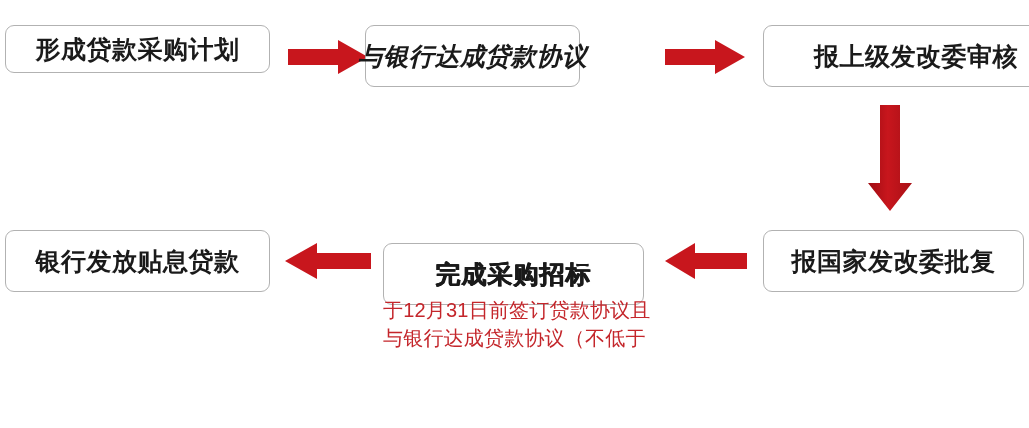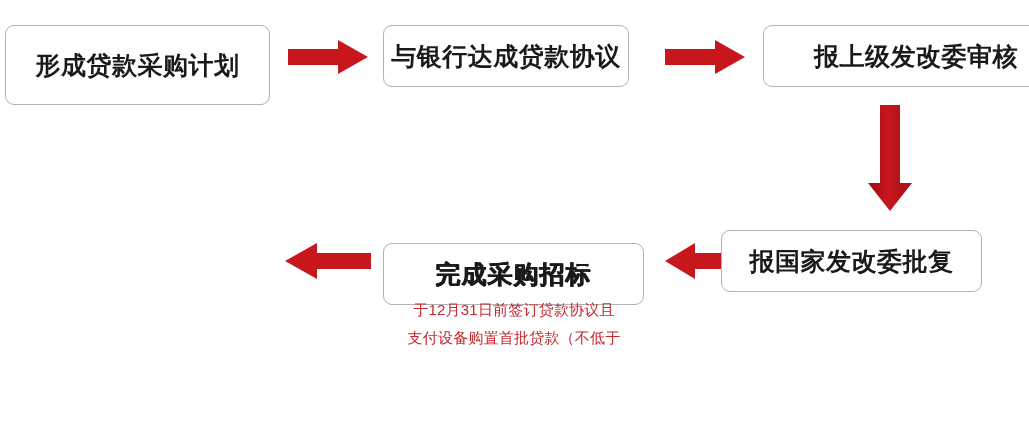--- a/index.html
+++ b/index.html
@@ -37,24 +37,24 @@
     line-height: 1;
     font-weight: 700;
   }
   .node.heavy .node-label {
     font-weight: 700;
     letter-spacing: 1px;
     text-shadow: 0.4px 0 0 currentColor, -0.4px 0 0 currentColor;
   }
 
   
-  #node-plan        { left: 5px;   top: 25px;  width: 265px; height: 80px; }
-  #node-agreement   { left: 383px; top: 25px;  width: 246px; height: 62px; }
+  #node-plan        { left: 5px;   top: 25px;  width: 265px; height: 48px; }
+  #node-agreement   { left: 365px; top: 25px;  width: 215px; height: 62px; font-style: italic; }
   #node-review      { left: 763px; top: 25px;  width: 306px; height: 62px; }
-  #node-reply       { left: 721px; top: 230px; width: 261px; height: 62px; text-align: right; }
+  #node-reply       { left: 763px; top: 230px; width: 261px; height: 62px; text-align: right; }
   #node-bidding     { left: 383px; top: 243px; width: 261px; height: 62px; }
   #node-disburse    { left: 5px;   top: 230px; width: 265px; height: 62px; }
 
   
   .arrow {
     position: absolute;
     display: block;
   }
   #arrow-plan-agreement   { left: 288px; top: 40px;  width: 80px;  height: 34px; }
   #arrow-agreement-review { left: 665px; top: 40px;  width: 80px;  height: 34px; }
@@ -63,21 +63,21 @@
   #arrow-bidding-disburse { left: 285px; top: 243px; width: 86px;  height: 36px; }
 
   
   #annotation {
     position: absolute;
     left: 383px;
     top: 296px;
     width: 262px;
     text-align: center;
     color: #c4262b;
-    font-size: 15px;
+    font-size: 20px;
     line-height: 28px;
     letter-spacing: 0.2px;
   }
   #annotation .ann-line {
     display: block;
     white-space: nowrap;
   }
 </style>
 </head>
 <body>
@@ -108,35 +108,38 @@
     <defs>
       <linearGradient id="gradDown" x1="0" y1="0" x2="1" y2="0">
         <stop offset="0%" stop-color="#9e0c12"></stop>
         <stop offset="45%" stop-color="#c8161d"></stop>
         <stop offset="100%" stop-color="#a81016"></stop>
       </linearGradient>
     </defs>
     <polygon points="18,0 38,0 38,78 50,78 28,106 6,78 18,78" fill="url(#gradDown)"></polygon>
   </svg>
 
+  <div class="node" id="node-disburse">
+    <span class="node-label">银行发放贴息贷款</span>
+  </div>
 
   <svg class="arrow" id="arrow-bidding-disburse" viewBox="0 0 86 36">
     <polygon points="86,10 32,10 32,0 0,18 32,36 32,26 86,26" fill="#c8161d"></polygon>
   </svg>
 
   <div class="node heavy" id="node-bidding">
     <span class="node-label">完成采购招标</span>
   </div>
 
   <svg class="arrow" id="arrow-reply-bidding" viewBox="0 0 82 36">
     <polygon points="82,10 30,10 30,0 0,18 30,36 30,26 82,26" fill="#c8161d"></polygon>
   </svg>
 
   <div class="node" id="node-reply">
     <span class="node-label">报国家发改委批复</span>
   </div>
 
   <div id="annotation">
     <span class="ann-line">于12月31日前签订贷款协议且</span>
-    <span class="ann-line">支付设备购置首批贷款（不低于</span>
+    <span class="ann-line">与银行达成贷款协议（不低于</span>
   </div>
 
 </div>
 
 </body></html>

